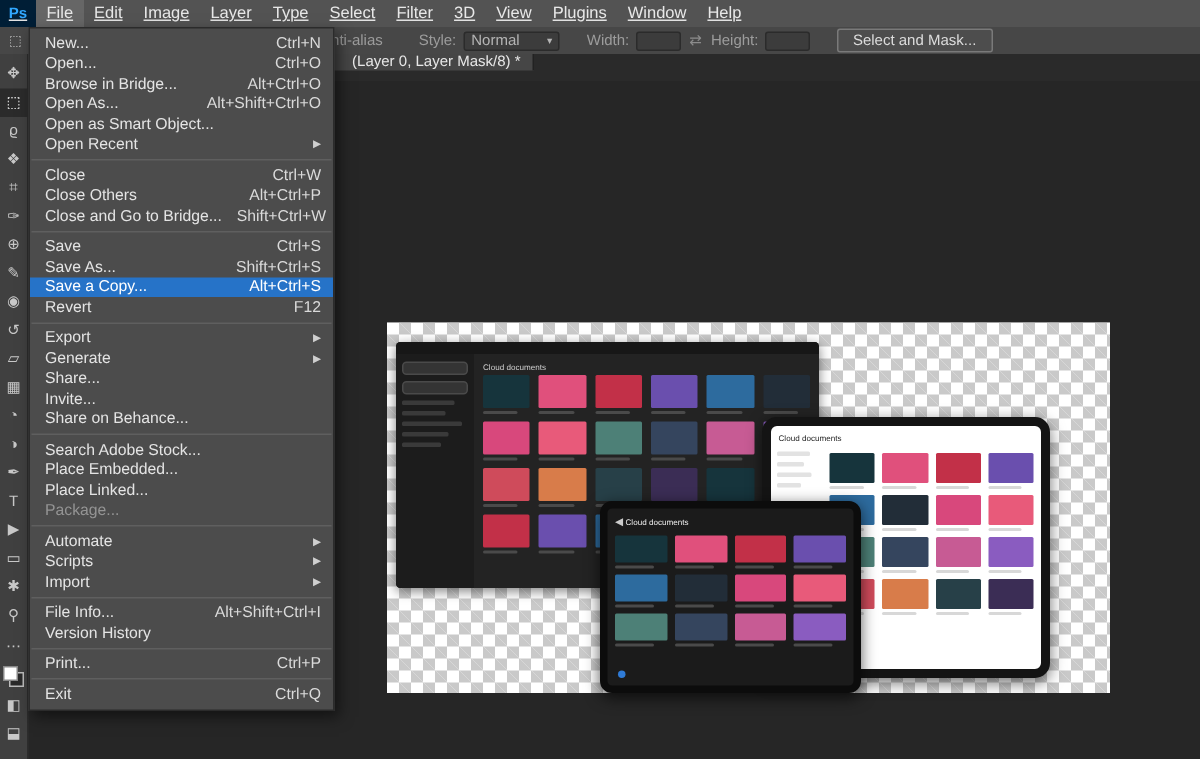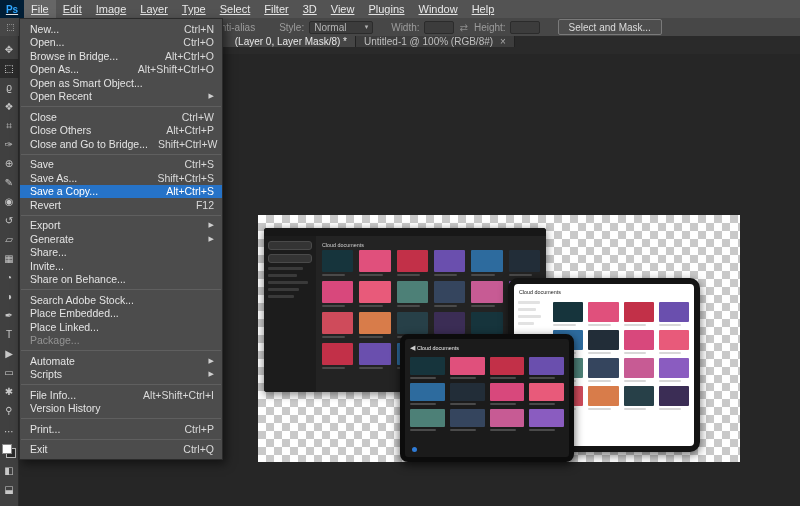--- a/index.html
+++ b/index.html
@@ -164,24 +164,20 @@
     <span style="margin-left:6px;">Height:</span>
     <div class="well" style="margin-left:4px;width:30px;"></div>
     <div class="sm-btn">
       <span>Select and Mask...</span>
     </div>
   </div>
 
   <div class="tabbar">
     <div class="tab tab1 active">
       <span>(Layer 0, Layer Mask/8) *</span>
-    </div>
-    <div class="tab">
-      <span>Untitled-1 @ 100% (RGB/8#)</span>
-      <span class="close">×</span>
     </div>
   </div>
 
   <div class="toolbar">
     <div>
         <div class="tool">
           <span>✥</span>
         </div>
         <div class="tool tool-active">
           <span>⬚</span>
@@ -617,20 +613,24 @@
       </div>
       <div class="menu-sep"></div>
       <div class="menu-row">
         <span class="m-label">Automate</span>
         <span class="m-short arrow">▶</span>
       </div>
       <div class="menu-row">
         <span class="m-label">Scripts</span>
         <span class="m-short arrow">▶</span>
       </div>
+      <div class="menu-row">
+        <span class="m-label">Import</span>
+        <span class="m-short arrow">▶</span>
+      </div>
       <div class="menu-sep"></div>
       <div class="menu-row">
         <span class="m-label">File Info...</span>
         <span class="m-short">Alt+Shift+Ctrl+I</span>
       </div>
       <div class="menu-row">
         <span class="m-label">Version History</span>
         <span class="m-short"></span>
       </div>
       <div class="menu-sep"></div>

